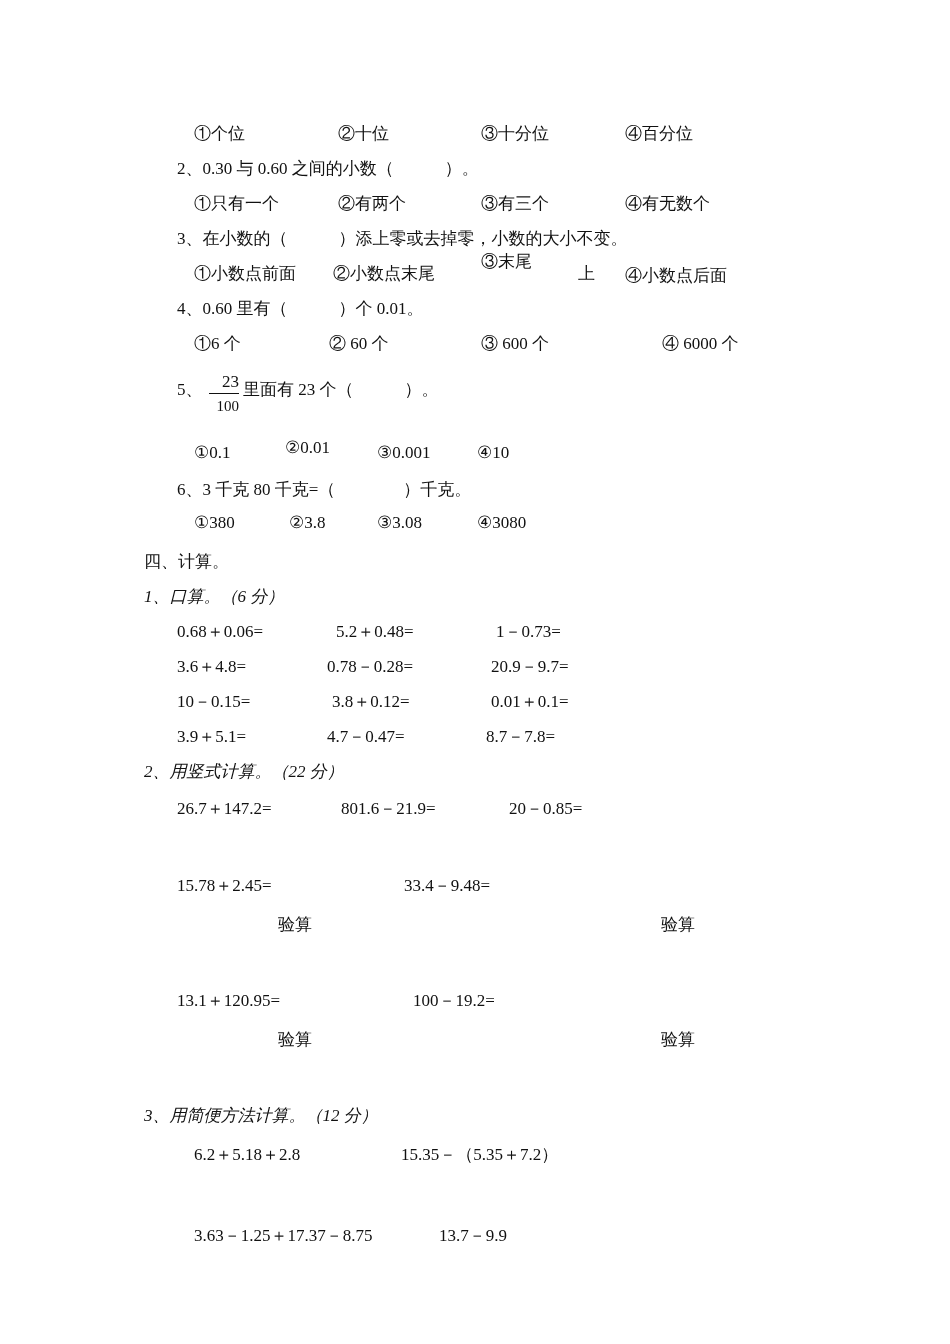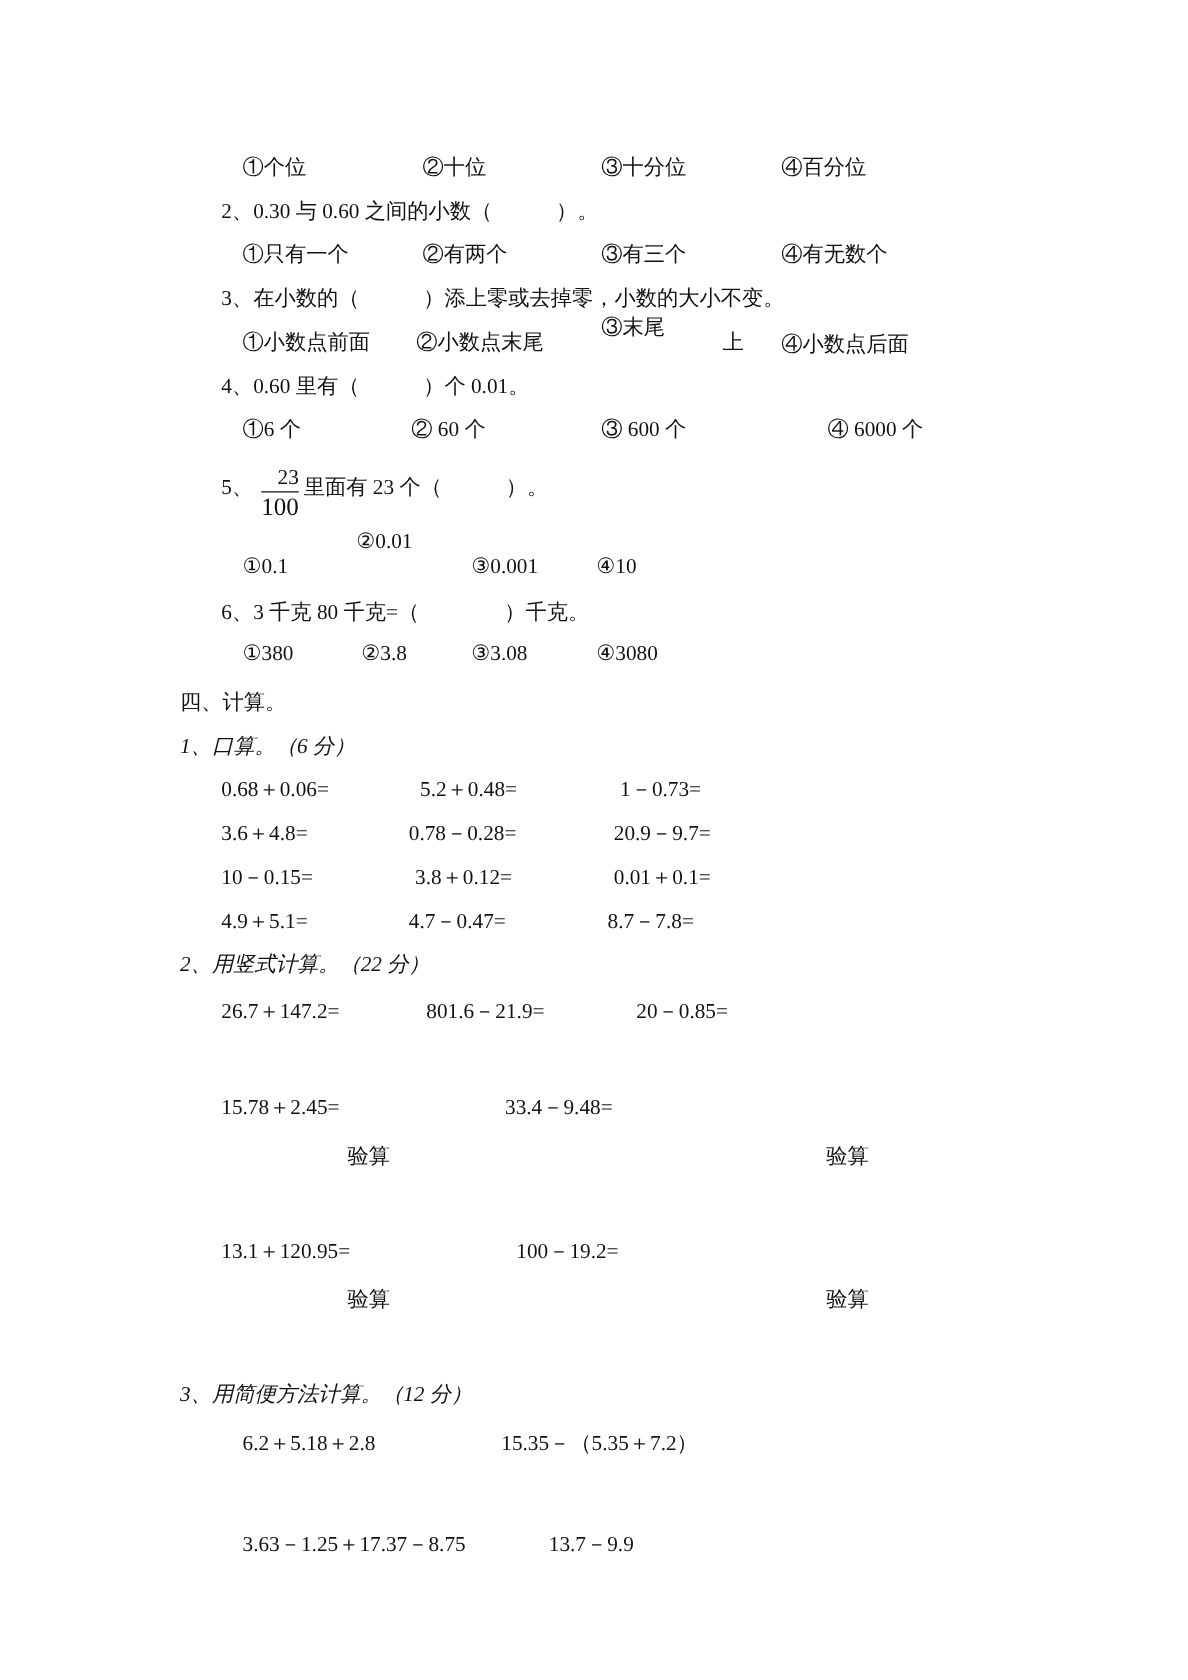--- a/index.html
+++ b/index.html
@@ -6,21 +6,21 @@
     body {
       width: 950px; height: 1344px; position: relative; overflow: hidden;
       font-family: "Liberation Serif", "DejaVu Serif", serif;
       color: #111111; font-size: 17px;
     }
     .abs { position: absolute; white-space: pre; line-height: 20px; }
     .it { font-style: italic; }
     .frac { position: absolute; width: 30px; text-align: right; }
     .frac .num { display: block; line-height: 20px; font-size: 17px; }
     .frac .bar { display: block; height: 0; border-top: 1px solid #111; margin: 1px 0 2px 0; }
-    .frac .den { display: block; line-height: 20px; font-size: 20px; }
+    .frac .den { display: block; line-height: 20px; font-size: 15px; }
   </style>
 </head>
 <body>
 
 <div>
   <span class="abs" style="left:194px;top:124px">①个位</span>
   <span class="abs" style="left:338px;top:124px">②十位</span>
   <span class="abs" style="left:481px;top:124px">③十分位</span>
   <span class="abs" style="left:625px;top:124px">④百分位</span>
 </div>
@@ -52,21 +52,21 @@
 
 <div>
   <span class="abs" style="left:177px;top:380px">5、</span>
   <span class="frac" style="left:209px;top:372px">
     <span class="num">23</span>
     <span class="bar"></span>
     <span class="den">100</span>
   </span>
   <span class="abs" style="left:243px;top:380px">里面有 23 个（　　　）。</span>
   <span class="abs" style="left:194px;top:443px">①0.1</span>
-  <span class="abs" style="left:285px;top:423px">②0.01</span>
+  <span class="abs" style="left:285px;top:438px">②0.01</span>
   <span class="abs" style="left:377px;top:443px">③0.001</span>
   <span class="abs" style="left:477px;top:443px">④10</span>
 </div>
 
 <div>
   <span class="abs" style="left:177px;top:480px">6、3 千克 80 千克=（　　　　）千克。</span>
   <span class="abs" style="left:194px;top:513px">①380</span>
   <span class="abs" style="left:289px;top:513px">②3.8</span>
   <span class="abs" style="left:377px;top:513px">③3.08</span>
   <span class="abs" style="left:477px;top:513px">④3080</span>
@@ -81,21 +81,21 @@
   <span class="abs" style="left:496px;top:622px">1－0.73=</span>
 
   <span class="abs" style="left:177px;top:657px">3.6＋4.8=</span>
   <span class="abs" style="left:327px;top:657px">0.78－0.28=</span>
   <span class="abs" style="left:491px;top:657px">20.9－9.7=</span>
 
   <span class="abs" style="left:177px;top:692px">10－0.15=</span>
   <span class="abs" style="left:332px;top:692px">3.8＋0.12=</span>
   <span class="abs" style="left:491px;top:692px">0.01＋0.1=</span>
 
-  <span class="abs" style="left:177px;top:727px">4.9＋5.1=</span>
+  <span class="abs" style="left:177px;top:727px">3.9＋5.1=</span>
   <span class="abs" style="left:327px;top:727px">4.7－0.47=</span>
   <span class="abs" style="left:486px;top:727px">8.7－7.8=</span>
 </div>
 
 <span class="abs it" style="left:144px;top:762px">2、用竖式计算。（22 分）</span>
 <div>
   <span class="abs" style="left:177px;top:799px">26.7＋147.2=</span>
   <span class="abs" style="left:341px;top:799px">801.6－21.9=</span>
   <span class="abs" style="left:509px;top:799px">20－0.85=</span>
 

